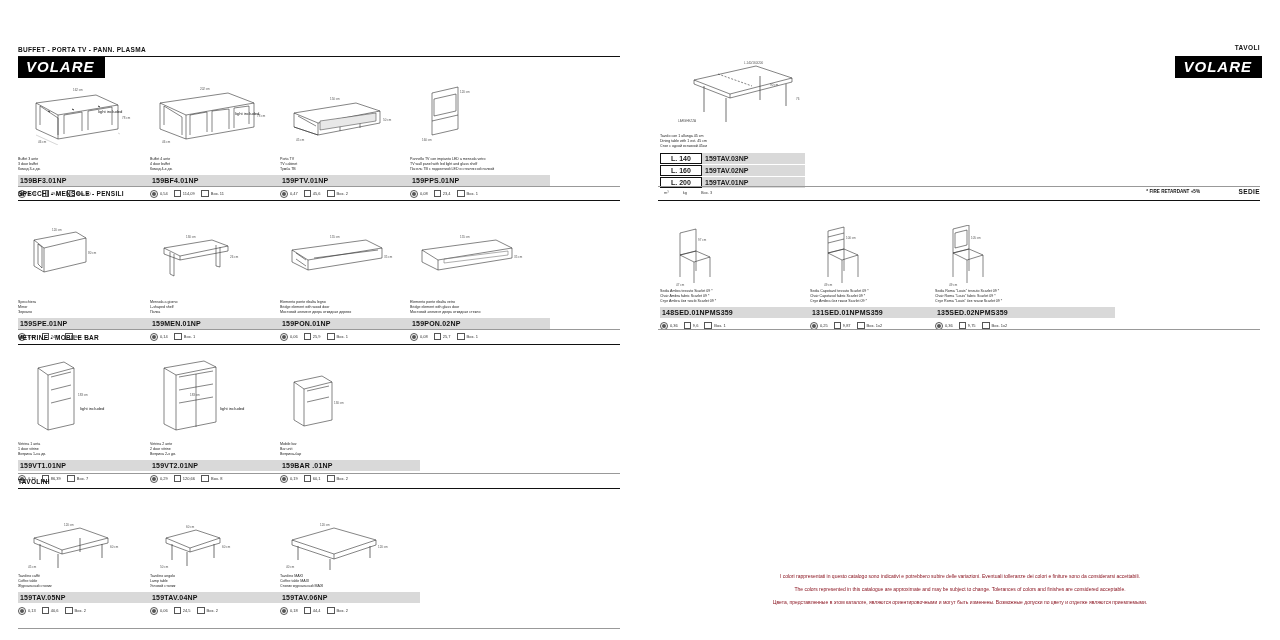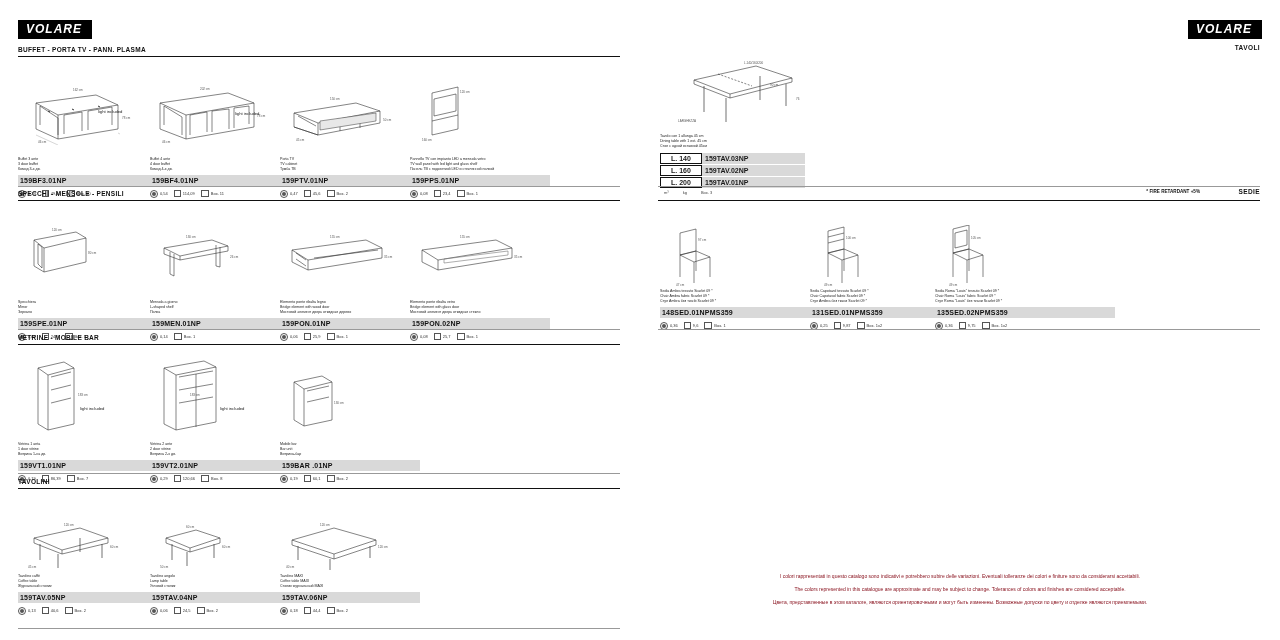--- a/index.html
+++ b/index.html
@@ -15,21 +15,22 @@
   .left-page{position:absolute;left:0;top:0;width:640px;height:640px;}
   .right-page{position:absolute;left:640px;top:0;width:640px;height:640px;}
 
   
   .brand{
     position:absolute;
     background:#000;color:#fff;
     font-weight:bold;font-style:italic;
     letter-spacing:1px;
     padding:2px 10px 3px 8px;
-    font-size:12px;
+    font-size:15px;
+    margin-top:36px;
   }
   .brand-left{left:18px;top:20px;}
   .brand-right{right:18px;top:20px;}
 
   .section-title{
     position:absolute;
     font-size:6.5px;font-weight:bold;letter-spacing:.3px;
     color:#111;
   }
   .section-rule{

